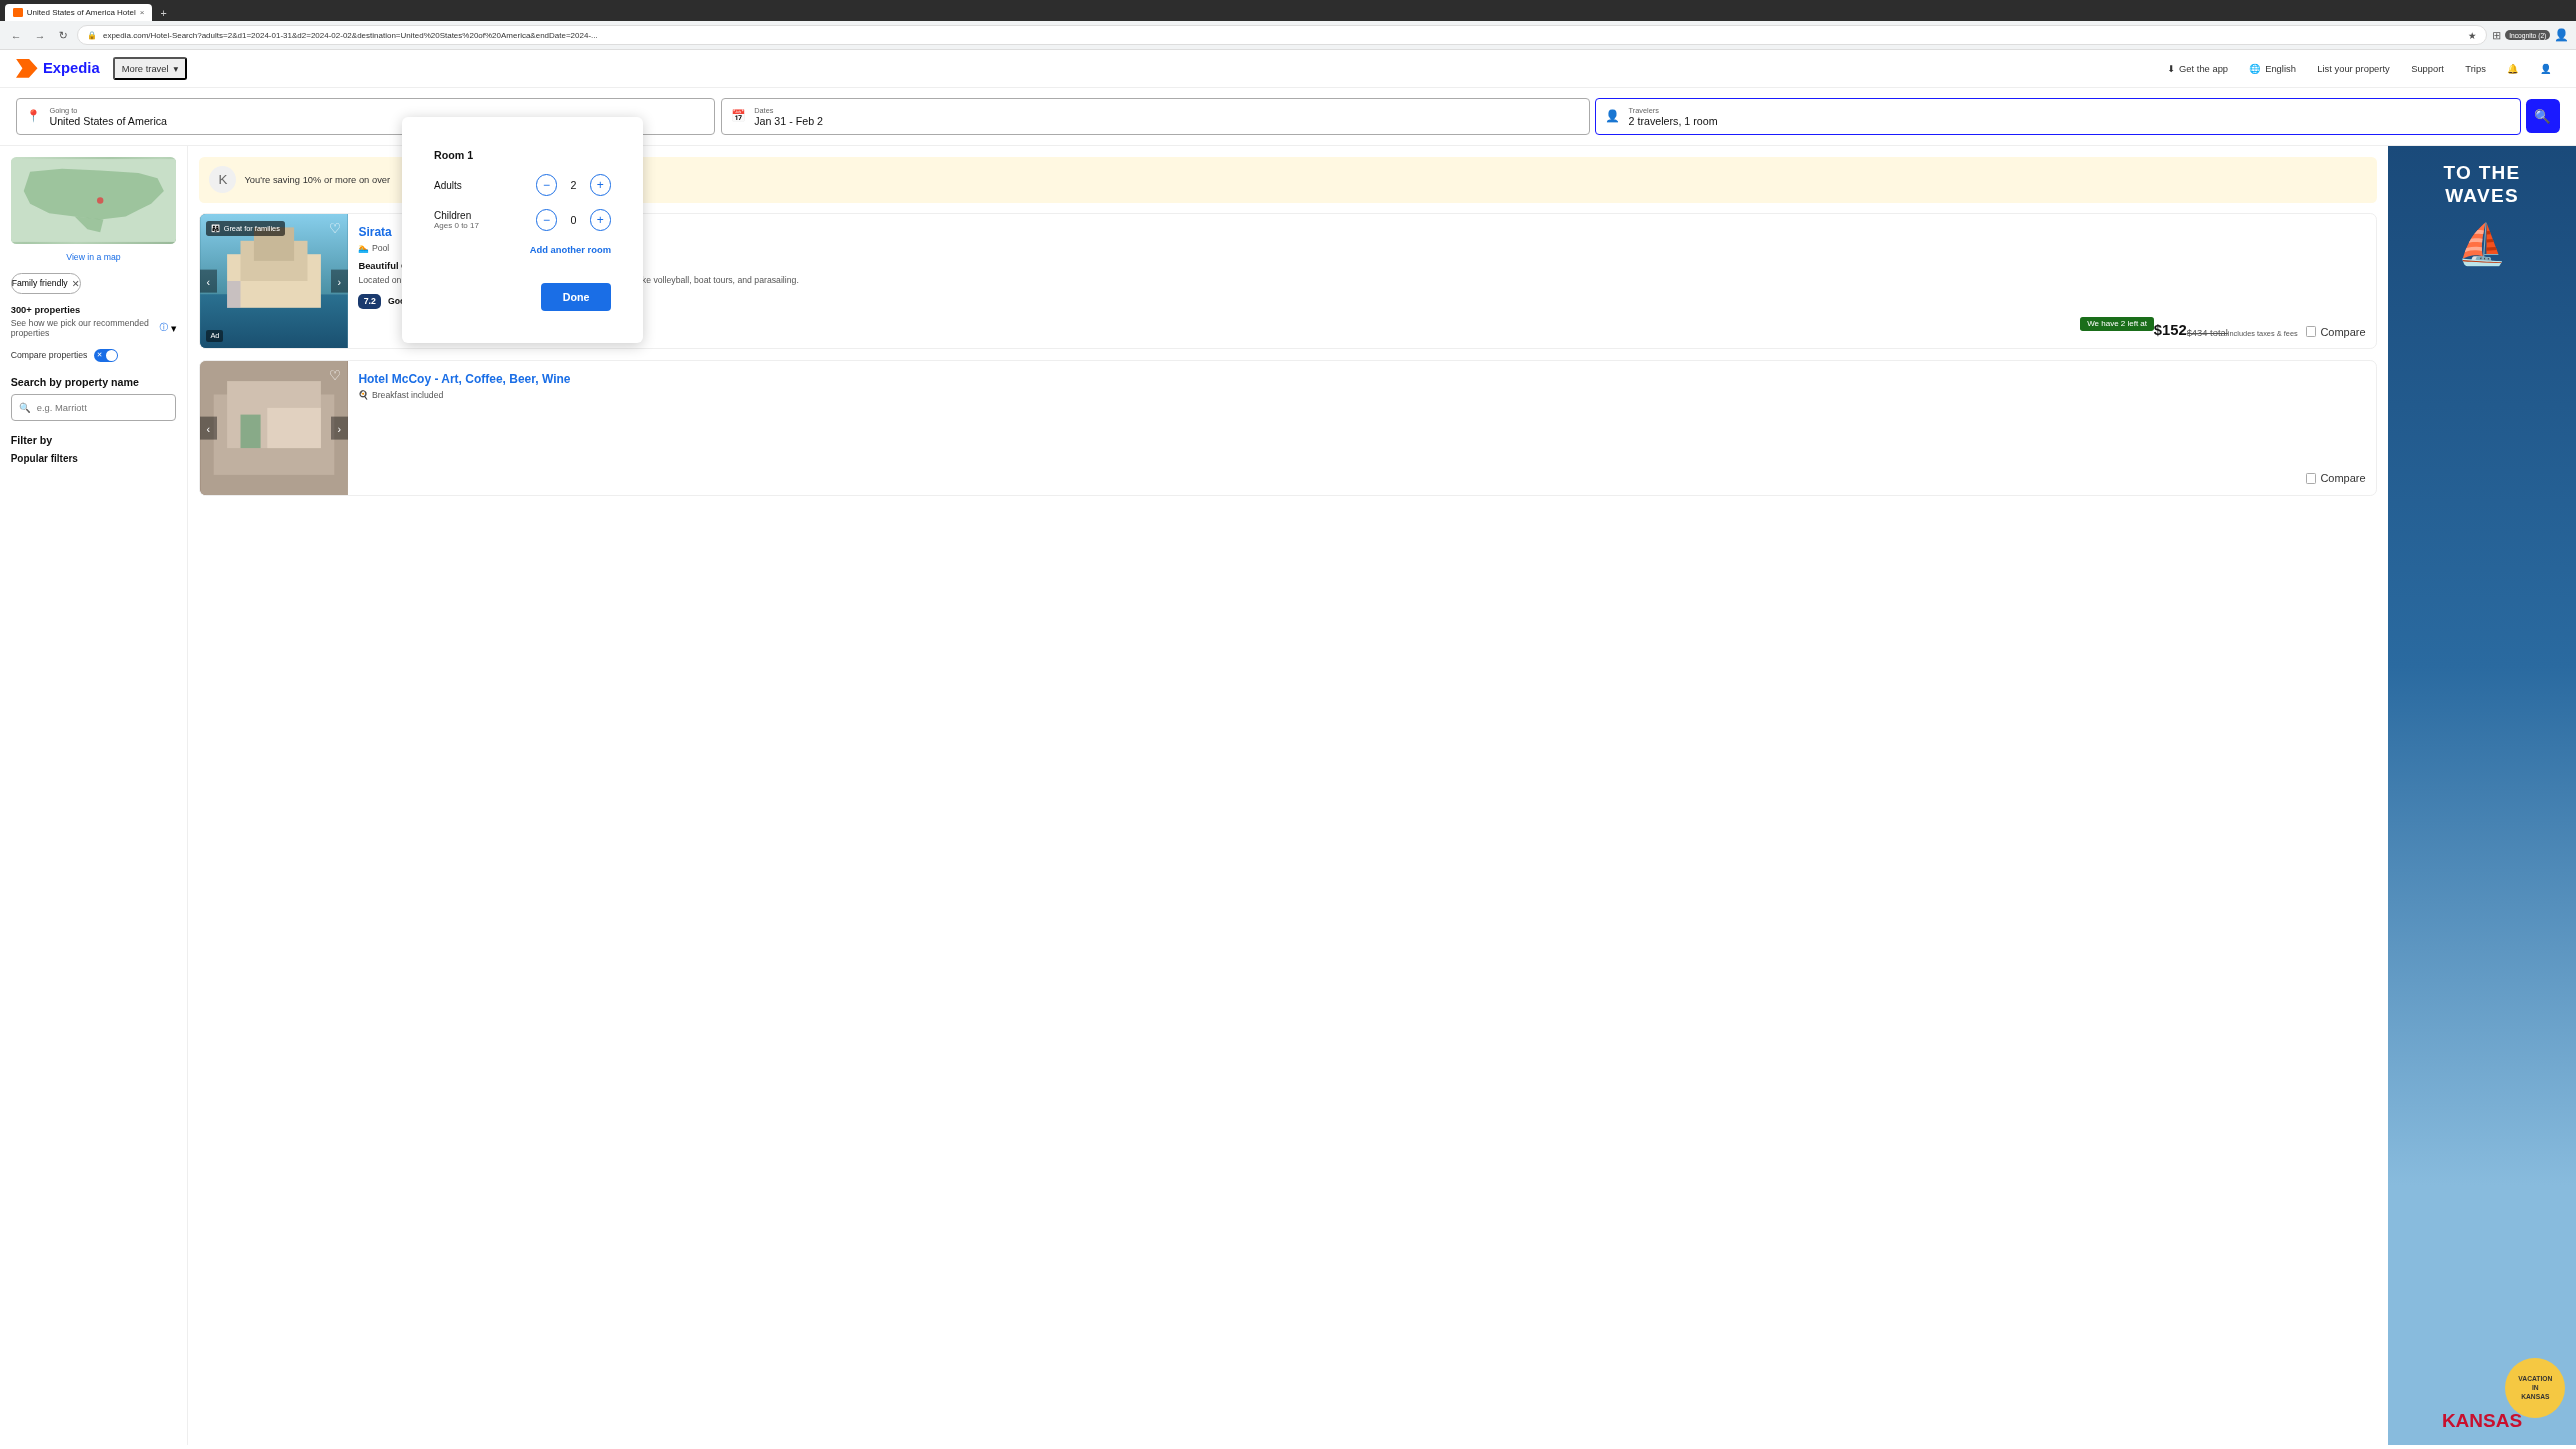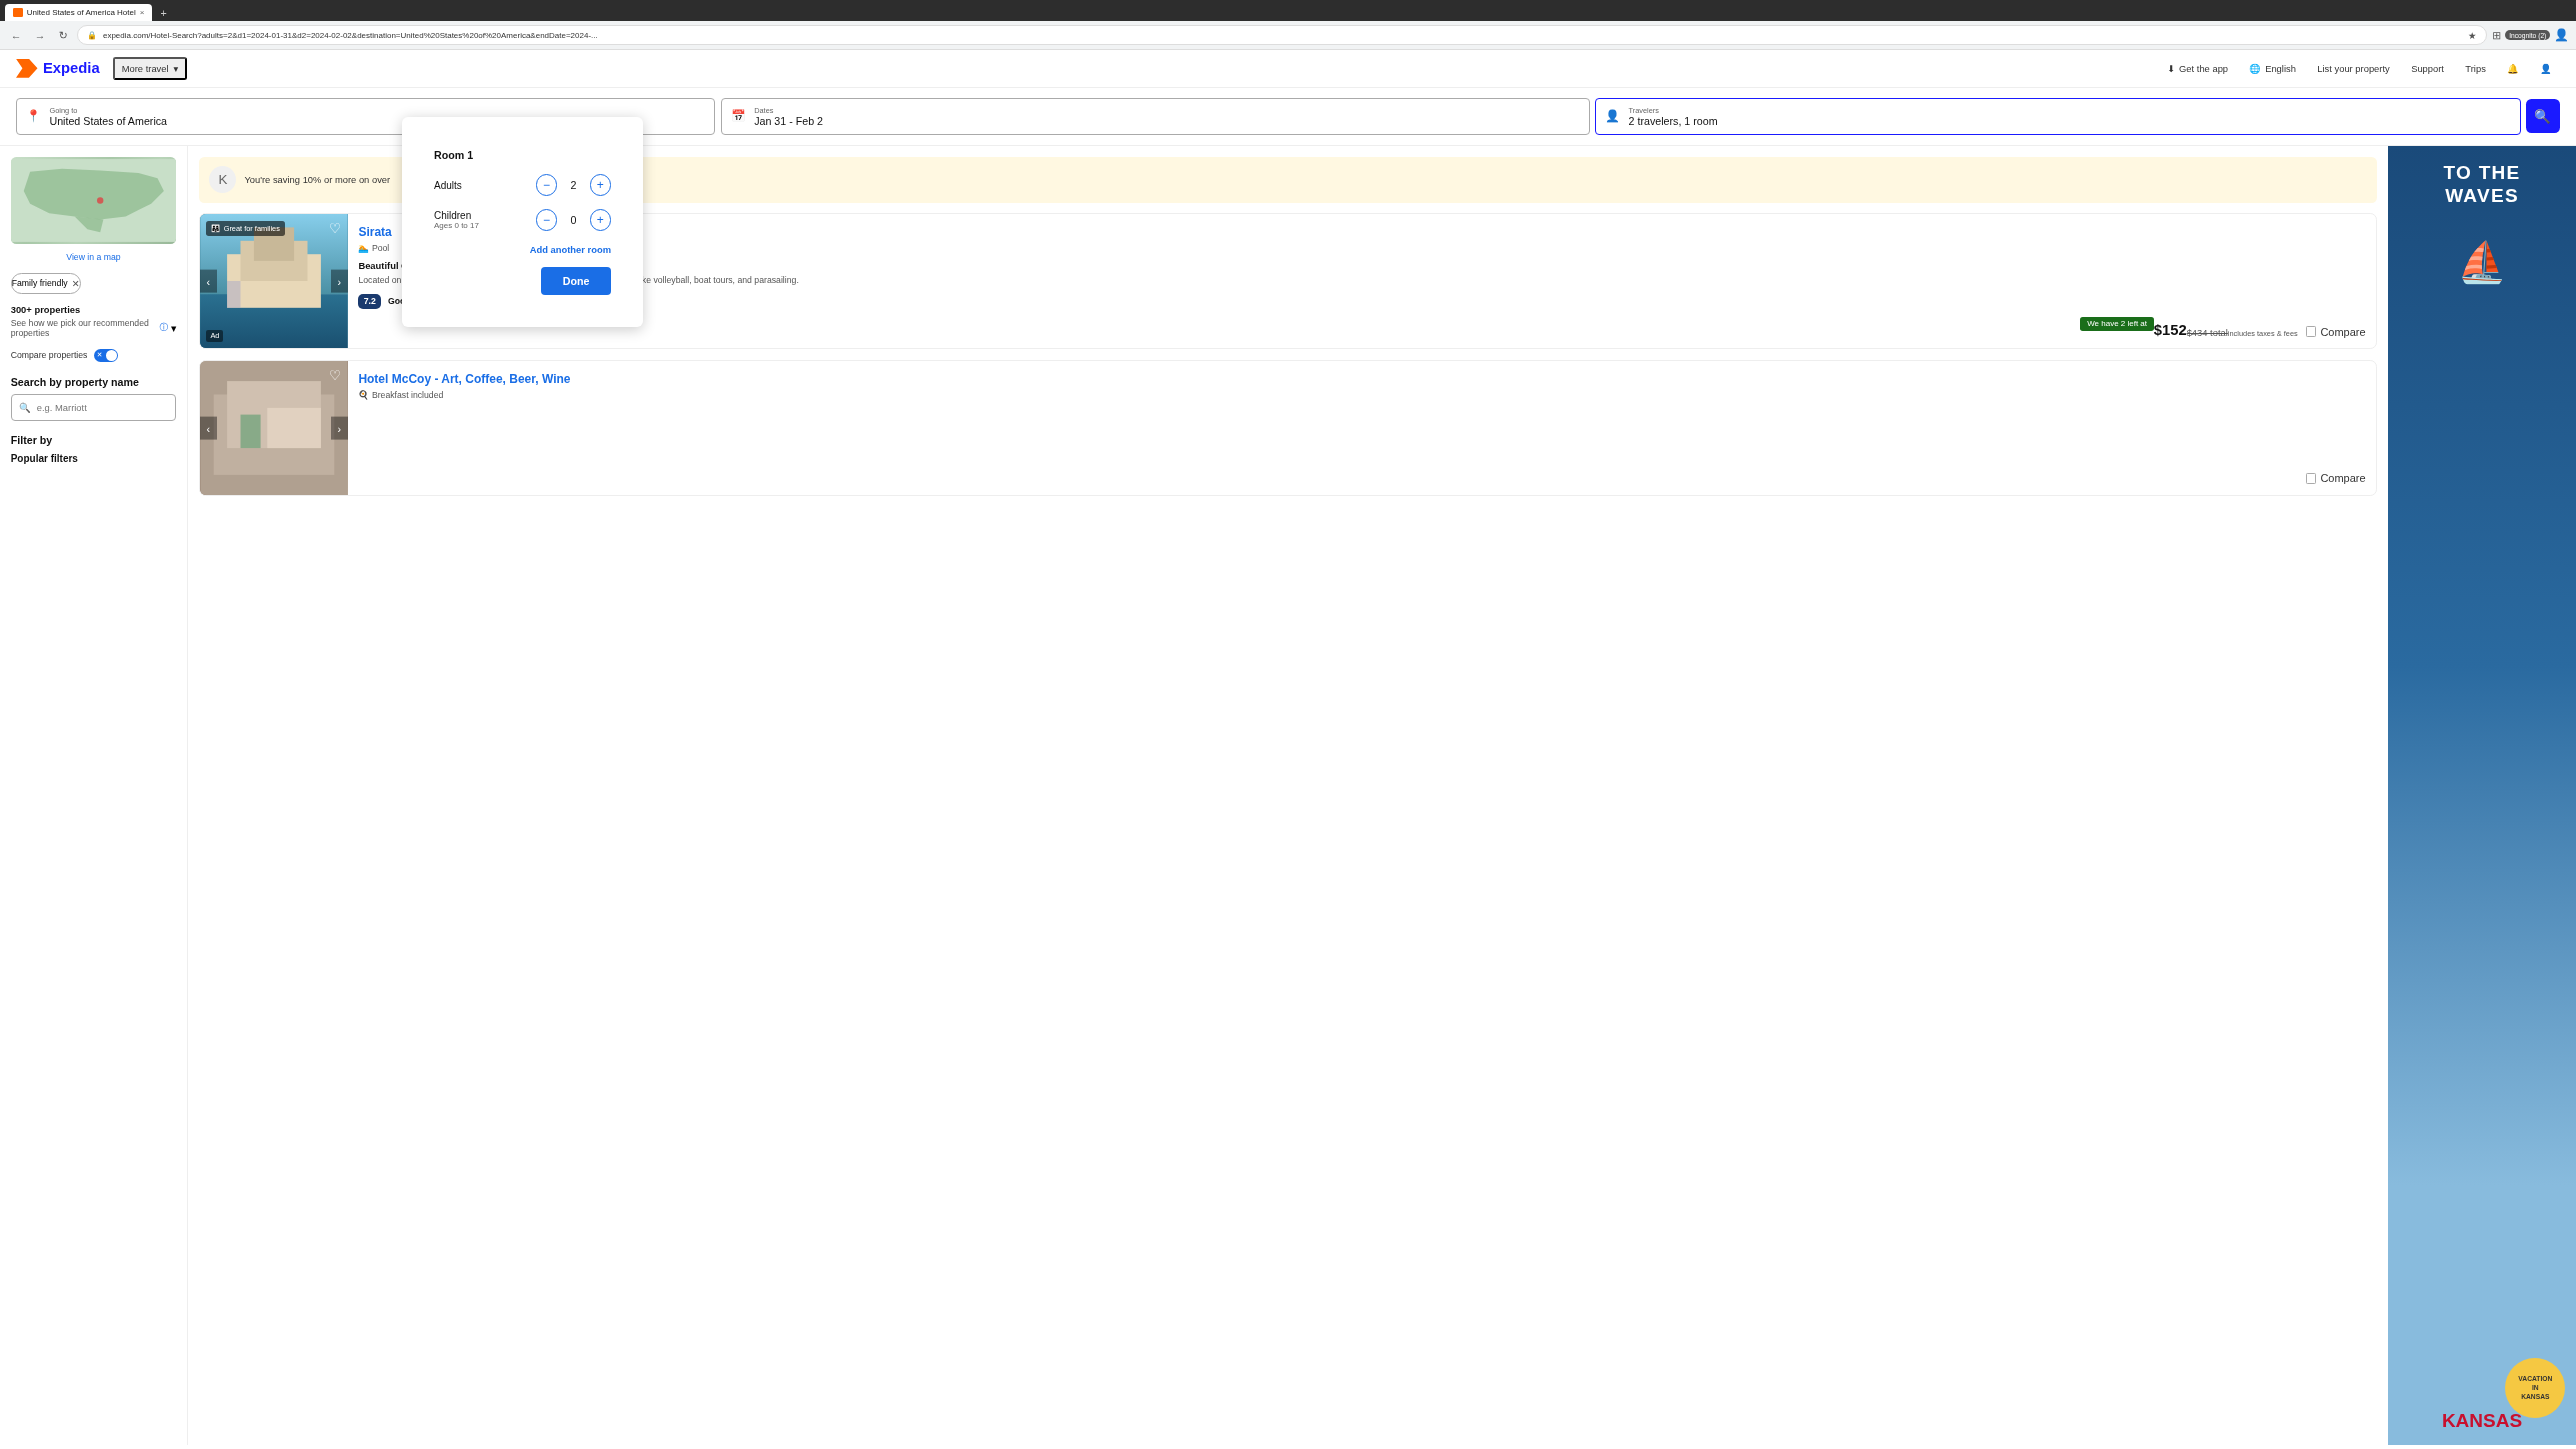--- a/index.html
+++ b/index.html
@@ -69,21 +69,21 @@
     
     .results { flex: 1; padding: 0 10.7px; }
     .travelers-dropdown { position: absolute; background: #fff; border-radius: 6px; box-shadow: 0 2.7px 13.4px rgba(0,0,0,0.2); width: 241px; z-index: 200; padding: 32px; top: 117px; left: 402px; }
     .room-title { font-size: 10.7px; font-weight: 700; color: #111; margin-bottom: 13.4px; }
     .counter-row { display: flex; align-items: center; justify-content: space-between; margin-bottom: 13.4px; }
     .counter-label { font-size: 10px; color: #111; }
     .counter-sublabel { font-size: 8px; color: #666; }
     .counter-controls { display: flex; align-items: center; gap: 9.4px; }
     .counter-btn { width: 21.5px; height: 21.5px; border-radius: 50%; border: 1.3px solid #1a6ee6; background: #fff; color: #1a6ee6; font-size: 12px; cursor: pointer; display: flex; align-items: center; justify-content: center; font-weight: 300; }
     .counter-value { font-size: 10.7px; font-weight: 500; color: #111; min-width: 13.4px; text-align: center; }
-    .add-room-link { color: #1a6ee6; font-size: 9.4px; font-weight: 600; cursor: pointer; text-align: right; display: block; margin-bottom: 12px; }
+    .add-room-link { color: #1a6ee6; font-size: 9.4px; font-weight: 600; cursor: pointer; text-align: right; display: block; margin-bottom: 28px; }
     .done-btn { background: #1a6ee6; color: #fff; border: none; border-radius: 4px; padding: 8px 21.5px; font-size: 10.7px; font-weight: 600; cursor: pointer; float: right; }
 
     
     .hotel-card { display: flex; border: 0.7px solid #eee; border-radius: 6.7px; margin-bottom: 10.7px; overflow: hidden; position: relative; }
     .hotel-img { width: 148px; flex-shrink: 0; background: #ccc; position: relative; overflow: hidden; }
     .hotel-img-placeholder { width: 100%; height: 134px; background: linear-gradient(135deg, #4a90a4 0%, #2a7090 50%, #8ab4c4 100%); position: relative; }
     .hotel-img-placeholder2 { width: 100%; height: 134px; background: linear-gradient(135deg, #b0a090 0%, #8a7060 50%, #c0b0a0 100%); }
     .hotel-nav { position: absolute; top: 50%; transform: translateY(-50%); background: rgba(0,0,0,0.4); color: #fff; border: none; cursor: pointer; padding: 5.4px 6.7px; font-size: 10.7px; }
     .hotel-nav.prev { left: 0; }
     .hotel-nav.next { right: 0; }
@@ -102,21 +102,21 @@
     .hotel-price-section { padding: 10.7px; display: flex; flex-direction: row; align-items: flex-end; justify-content: flex-end; min-width: 107px; }
     .availability-badge { background: #1a6e1a; color: #fff; font-size: 8px; padding: 2.7px 6.7px; border-radius: 2.7px; margin-bottom: 6.7px; }
     .price-main { font-size: 14.8px; font-weight: 700; color: #111; }
     .price-total { font-size: 9.4px; color: #555; text-decoration: line-through; }
     .price-note { font-size: 7.4px; color: #555; text-align: right; }
     .compare-check-row { display: flex; align-items: center; gap: 4px; margin-top: 6.7px; font-size: 11px; color: #333; margin-left: 8px; }
     .compare-check { width: 10.7px; height: 10.7px; border: 0.7px solid #aaa; border-radius: 1.3px; cursor: pointer; }
 
     
     .ad-banner { width: 188px; flex-shrink: 0; background: linear-gradient(180deg, #1a4a7a 0%, #2a6aa0 40%, #88bbdd 80%, #88bbdd 100%); color: #fff; padding: 16px 10.7px; display: flex; flex-direction: column; align-items: center; justify-content: flex-start; min-height: 335px; position: relative; overflow: hidden; }
-    .ad-text-top { font-size: 19px; font-weight: 900; text-align: center; letter-spacing: 1.3px; line-height: 1.2; margin-bottom: 18px; }
+    .ad-text-top { font-size: 19px; font-weight: 900; text-align: center; letter-spacing: 1.3px; line-height: 1.2; margin-bottom: 0; }
     .ad-sailboat { font-size: 40px; margin: 13.4px 0; }
     .vacation-badge-outer { position: absolute; bottom: 27px; right: 10.7px; width: 60px; height: 60px; border-radius: 50%; background: #f5c842; display: flex; align-items: center; justify-content: center; text-align: center; }
     .vacation-badge-text { font-size: 6.7px; font-weight: 900; color: #333; line-height: 1.3; }
     .kansas-text { font-size: 19px; font-weight: 900; color: #c8102e; text-align: center; position: absolute; bottom: 13.4px; left: 10.7px; right: 10.7px; }
 
     .saving-banner { display: flex; align-items: center; gap: 8px; background: #fff8e1; border-radius: 5.4px; padding: 9.4px 10.7px; margin-bottom: 10.7px; margin-top: 10.7px; }
     .saving-avatar { width: 27px; height: 27px; border-radius: 50%; background: #f0f0f0; display: flex; align-items: center; justify-content: center; font-size: 13.4px; color: #666; flex-shrink: 0; }
     .saving-text { font-size: 9.4px; color: #333; }
   </style>
 </head>

